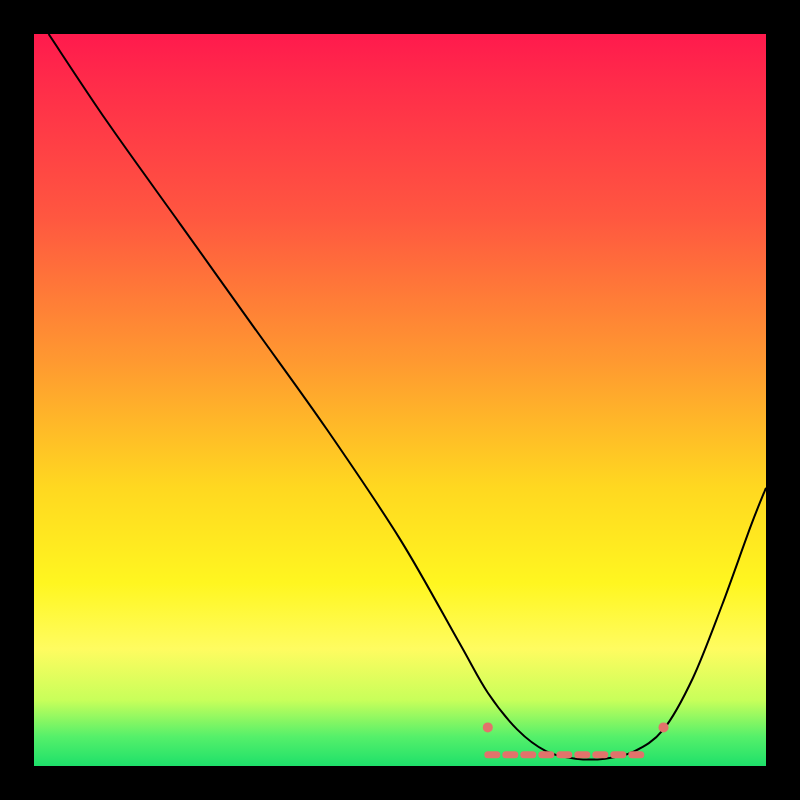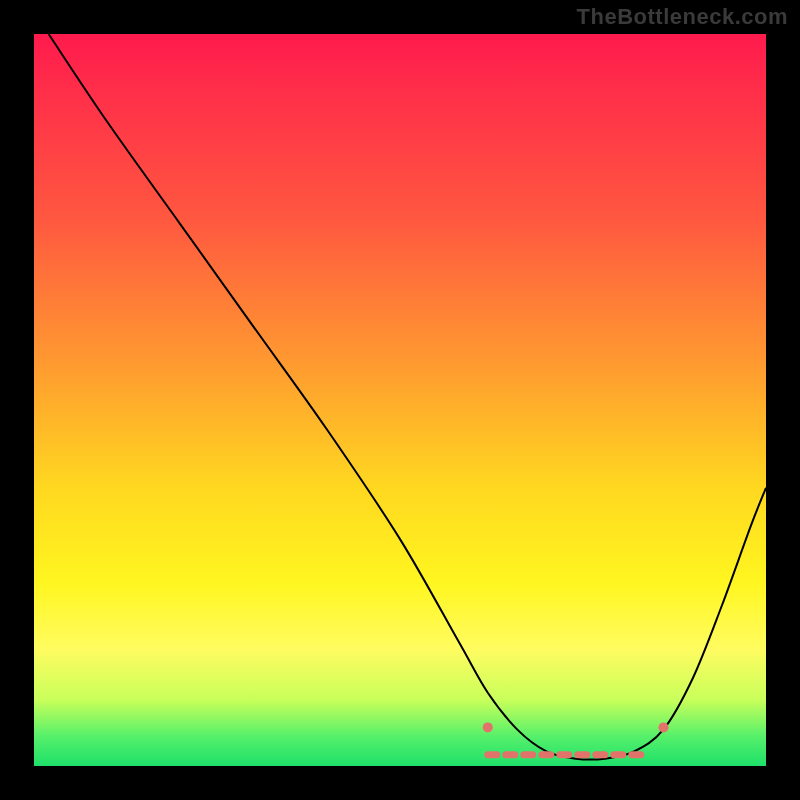--- a/index.html
+++ b/index.html
@@ -57,21 +57,20 @@
     inset: 0;
     width: 100%;
     height: 100%;
   }
 </style>
 </head>
 <body>
 
 <div class="frame">
 
-  <div class="watermark">TheBottleneck.com</div>
 
   <div class="plot">
     <div class="gradient"></div>
     <svg class="curve" viewBox="0 0 732 732" preserveAspectRatio="none">
       <g>
           <path d="M 14.6 0.0 C 24.4 14.6, 51.2 56.1, 73.2 87.8 C 95.2 119.6, 122.0 156.2, 146.4 190.3 C 170.8 224.5, 195.2 258.6, 219.6 292.8 C 244.0 327.0, 268.4 359.9, 292.8 395.3 C 317.2 430.7, 344.0 469.7, 366.0 505.1 C 388.0 540.5, 409.9 581.9, 424.6 607.6 C 439.2 633.2, 444.1 644.2, 453.8 658.8 C 463.6 673.4, 473.4 685.6, 483.1 695.4 C 492.9 705.2, 502.6 712.5, 512.4 717.4 C 522.2 722.2, 531.9 723.5, 541.7 724.7 C 551.4 725.9, 561.2 725.9, 571.0 724.7 C 580.7 723.5, 590.5 722.2, 600.2 717.4 C 610.0 712.5, 619.8 707.6, 629.5 695.4 C 639.3 683.2, 649.0 664.9, 658.8 644.2 C 668.6 623.4, 678.3 596.6, 688.1 571.0 C 697.8 545.3, 710.0 510.0, 717.4 490.4 C 724.7 470.9, 729.6 459.9, 732.0 453.8" fill="none" stroke="#000" stroke-width="2"></path>
         </g>
       <g>
           <line x1="453.8" x2="614.9" y1="720.7" y2="720.7" stroke="#e2736b" stroke-width="7" stroke-linecap="round" stroke-dasharray="9 9"></line>
         </g>

